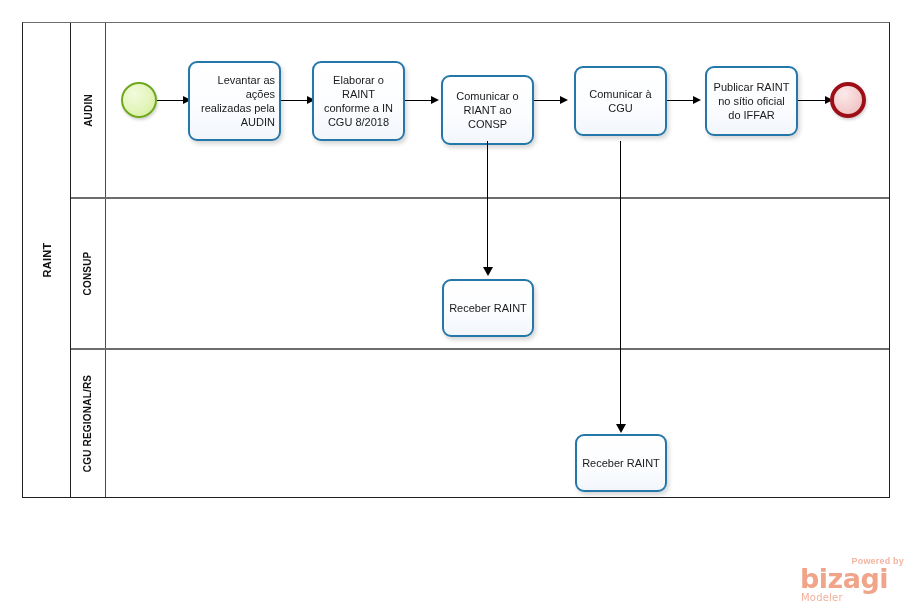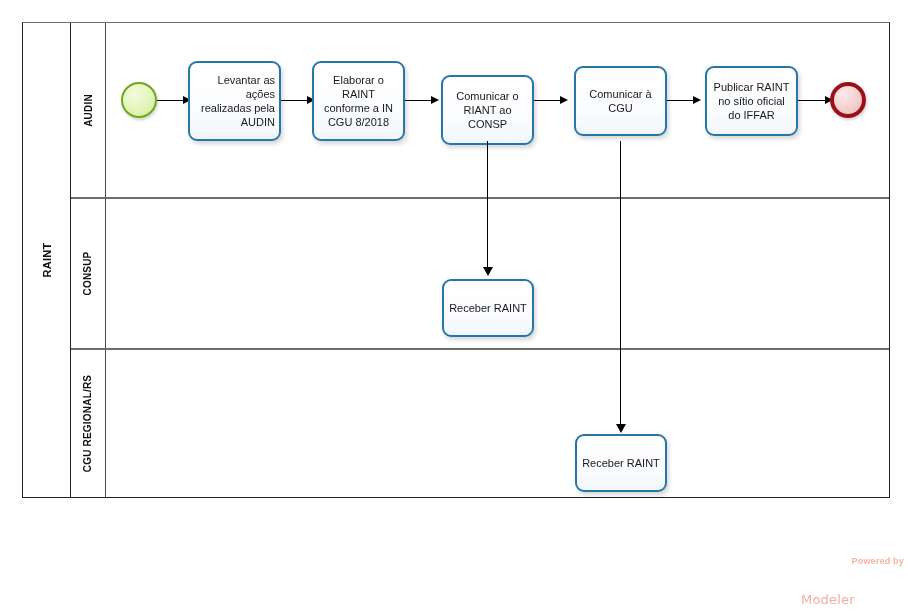--- a/index.html
+++ b/index.html
@@ -99,21 +99,21 @@
   #bizagi .powered{
     position:absolute;right:2px;top:0;font-size:9px;font-weight:bold;
     color:#f3b4a0;letter-spacing:.2px;
   }
   #bizagi .wordmark{
     position:absolute;left:0;top:9px;font-size:27px;font-weight:bold;
     color:#f0a489;letter-spacing:-.5px;line-height:27px;
     font-family:"DejaVu Sans",sans-serif;
   }
   #bizagi .modeler{
-    position:absolute;left:1px;top:36px;font-size:13px;
+    position:absolute;left:1px;top:36px;font-size:10px;
     color:#f2b09a;letter-spacing:.2px;
     font-family:"DejaVu Sans",sans-serif;
   }
 </style>
 </head>
 <body>
 
 <div id="pool">
 
   <div id="pool-header">
@@ -184,14 +184,15 @@
   <div class="conn v" style="left:464px;top:118px;height:128px;"></div>
   <div class="arrow-d" style="left:460px;top:244px;"></div>
 
   <div class="conn v" style="left:597px;top:118px;height:285px;"></div>
   <div class="arrow-d" style="left:593px;top:401px;"></div>
 
 </div>
 
 <div id="bizagi">
   <span class="powered">Powered by</span>
+  <span class="wordmark">bizagi</span>
   <span class="modeler">Modeler</span>
 </div>
 
 </body></html>

